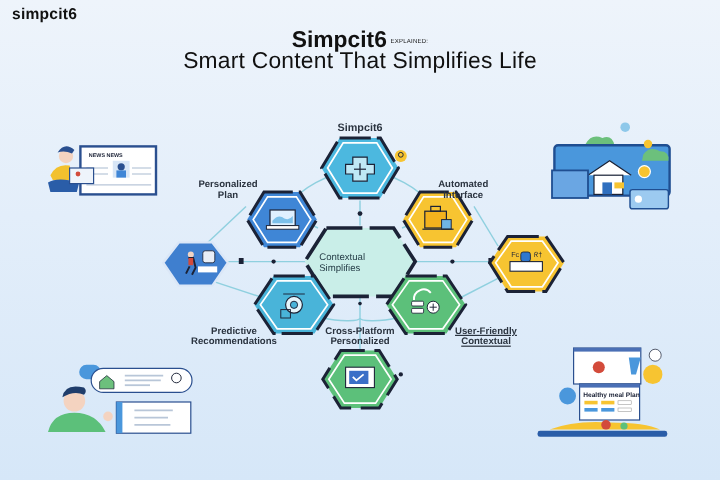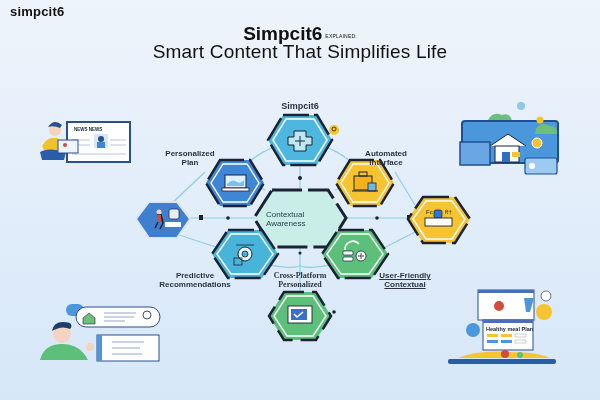--- a/index.html
+++ b/index.html
@@ -237,26 +237,26 @@
 <div class="lbl" style="left:160px; top:149px; width:60px;">
   <div>Personalized</div>
   <div>Plan</div>
 </div>
 <div class="lbl" style="left:356px; top:149px; width:60px;">
   <div>Automated</div>
   <div>Interface</div>
 </div>
 <div class="lbl-center" style="left:266px; top:210px; width:68px;">
   <div>Contextual</div>
-  <div>Awareness</div>
+  <div>Simplifies</div>
 </div>
 <div class="lbl" style="left:150px; top:271px; width:90px;">
   <div>Predictive</div>
   <div>Recommendations</div>
 </div>
-<div class="lbl" style="left:265px; top:271px; width:70px;font-family:Liberation Serif, serif;">
+<div class="lbl" style="left:265px; top:271px; width:70px;">
   <div>Cross-Platform</div>
   <div>Personalized</div>
 </div>
 <div class="lbl" style="left:370px; top:271px; width:70px;text-decoration:underline;">
   <div>User-Friendly</div>
   <div>Contextual</div>
 </div>
 
 </body></html>

